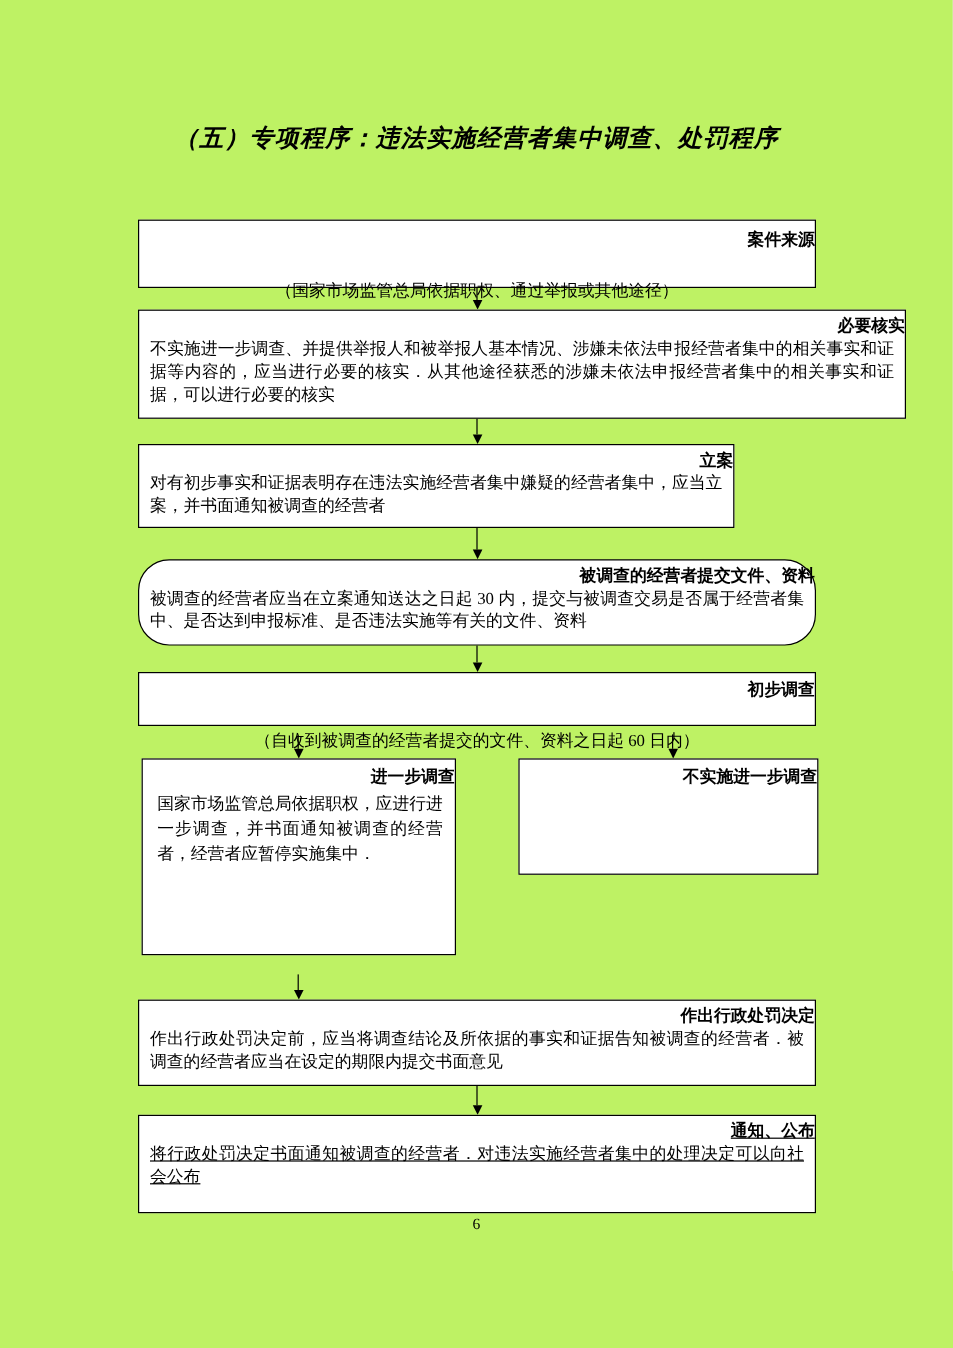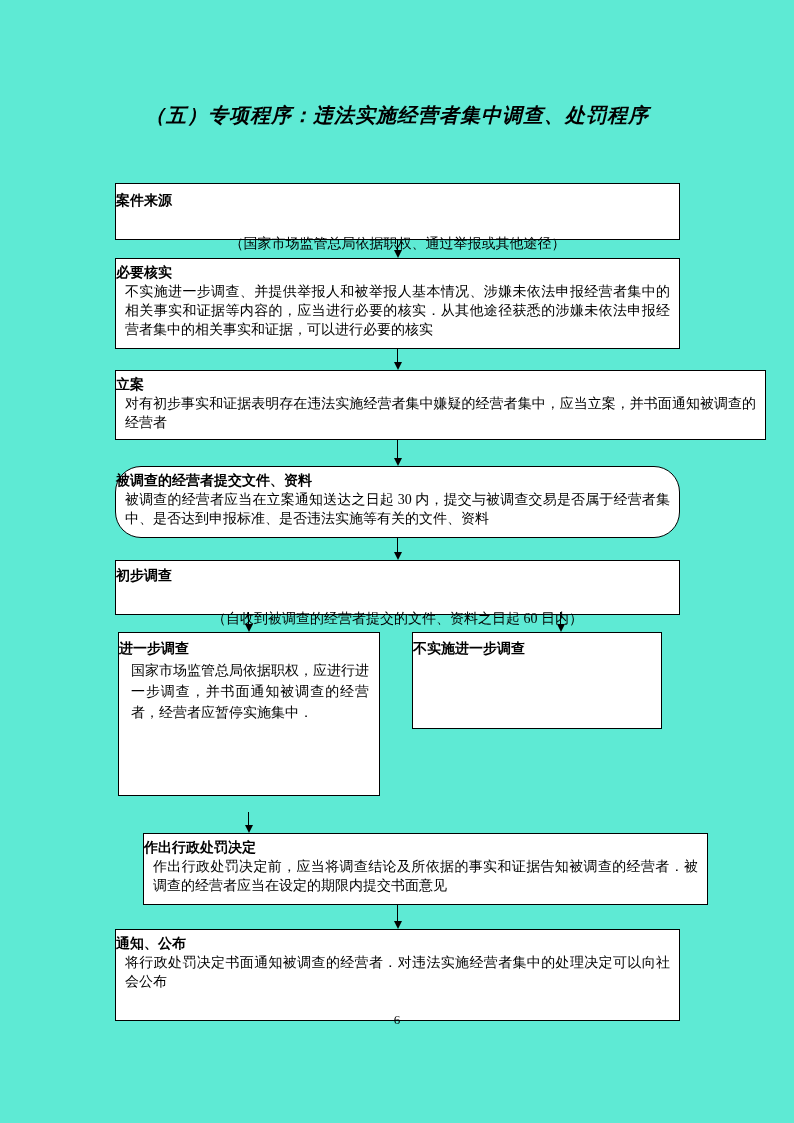--- a/index.html
+++ b/index.html
@@ -1,20 +1,20 @@
 <!DOCTYPE html>
 <html><head>
 <meta charset="utf-8">
 <style>
   html,body{margin:0;padding:0;background:#e8e8e8;}
   #page{
     position:relative;
     width:794px;height:1123px;
     margin:0 auto;
-    background:#5eead4;
+    background:#bef264;
     font-family:"Liberation Serif","DejaVu Serif",serif;
     color:#000;
     overflow:hidden;
   }
   #doc-title{
     position:absolute;
     left:0;top:102px;width:794px;
     text-align:center;
     font-size:20px;
     font-weight:bold;
@@ -23,21 +23,21 @@
   }
   .box{
     position:absolute;
     border:1px solid #000;
     background:#fff;
     box-sizing:border-box;
     padding-top:4px;
   }
   .box-title{
     display:block;
-    text-align:left;
+    text-align:right;
     font-weight:bold;
     font-size:14px;
     line-height:19px;
   }
   .box-body{
     font-size:14px;
     line-height:19px;
     padding:0 9px;
     text-align:justify;
     text-justify:inter-ideograph;
@@ -86,88 +86,88 @@
   <div class="box" style="left:115px;top:183px;width:565px;height:57px;padding-top:7px;">
     <span class="box-title">案件来源</span>
     <div class="box-body center">（国家市场监管总局依据职权、通过举报或其他途径）</div>
   </div>
 
   <div class="connector" style="left:393px;top:239px;height:19px;">
     <div class="line"></div>
     <div class="head"></div>
   </div>
 
-  <div class="box" style="left:115px;top:258px;width:565px;height:91px;">
+  <div class="box" style="left:115px;top:258px;width:640px;height:91px;">
     <span class="box-title">必要核实</span>
     <div class="box-body">不实施进一步调查、并提供举报人和被举报人基本情况、涉嫌未依法申报经营者集中的相关事实和证据等内容的，应当进行必要的核实．从其他途径获悉的涉嫌未依法申报经营者集中的相关事实和证据，可以进行必要的核实</div>
   </div>
 
   <div class="connector" style="left:393px;top:349px;height:21px;">
     <div class="line"></div>
     <div class="head"></div>
   </div>
 
-  <div class="box" style="left:115px;top:370px;width:651px;height:70px;">
+  <div class="box" style="left:115px;top:370px;width:497px;height:70px;">
     <span class="box-title">立案</span>
     <div class="box-body">对有初步事实和证据表明存在违法实施经营者集中嫌疑的经营者集中，应当立案，并书面通知被调查的经营者</div>
   </div>
 
   <div class="connector" style="left:393px;top:440px;height:26px;">
     <div class="line"></div>
     <div class="head"></div>
   </div>
 
   <div class="box" style="left:115px;top:466px;width:565px;height:72px;border-radius:26px;">
     <span class="box-title">被调查的经营者提交文件、资料</span>
     <div class="box-body">被调查的经营者应当在立案通知送达之日起 30 内，提交与被调查交易是否属于经营者集中、是否达到申报标准、是否违法实施等有关的文件、资料</div>
   </div>
 
   <div class="connector" style="left:393px;top:538px;height:22px;">
     <div class="line"></div>
     <div class="head"></div>
   </div>
 
-  <div class="box" style="left:115px;top:560px;width:565px;height:55px;padding-top:5px;">
+  <div class="box" style="left:115px;top:560px;width:565px;height:45px;padding-top:5px;">
     <span class="box-title">初步调查</span>
     <div class="box-body center">（自收到被调查的经营者提交的文件、资料之日起 60 日内）</div>
   </div>
 
   <div class="connector" style="left:244px;top:612px;height:20px;">
     <div class="line"></div>
     <div class="head"></div>
   </div>
   <div class="connector" style="left:556px;top:612px;height:20px;">
     <div class="line"></div>
     <div class="head"></div>
   </div>
 
   <div class="box tall" style="left:118px;top:632px;width:262px;height:164px;padding-top:6px;">
     <span class="box-title">进一步调查</span>
     <div class="box-body">国家市场监管总局依据职权，应进行进一步调查，并书面通知被调查的经营者，经营者应暂停实施集中．</div>
   </div>
 
-  <div class="box tall" style="left:412px;top:632px;width:250px;height:97px;padding-top:6px;">
+  <div class="box tall" style="left:432px;top:632px;width:250px;height:97px;padding-top:6px;">
     <span class="box-title">不实施进一步调查</span>
   </div>
 
   <div class="connector" style="left:244px;top:812px;height:21px;">
     <div class="line"></div>
     <div class="head"></div>
   </div>
 
-  <div class="box" style="left:115px;top:833px;width:565px;height:72px;margin-left:28px;">
+  <div class="box" style="left:115px;top:833px;width:565px;height:72px;">
     <span class="box-title">作出行政处罚决定</span>
     <div class="box-body">作出行政处罚决定前，应当将调查结论及所依据的事实和证据告知被调查的经营者．被调查的经营者应当在设定的期限内提交书面意见</div>
   </div>
 
   <div class="connector" style="left:393px;top:905px;height:24px;">
     <div class="line"></div>
     <div class="head"></div>
   </div>
 
-  <div class="box" style="left:115px;top:929px;width:565px;height:92px;">
+  <div class="box" style="left:115px;top:929px;width:565px;height:82px;text-decoration:underline;">
     <span class="box-title">通知、公布</span>
     <div class="box-body">将行政处罚决定书面通知被调查的经营者．对违法实施经营者集中的处理决定可以向社会公布</div>
   </div>
 
   <div id="page-number">6</div>
 
 </div>
 
 </body></html>

